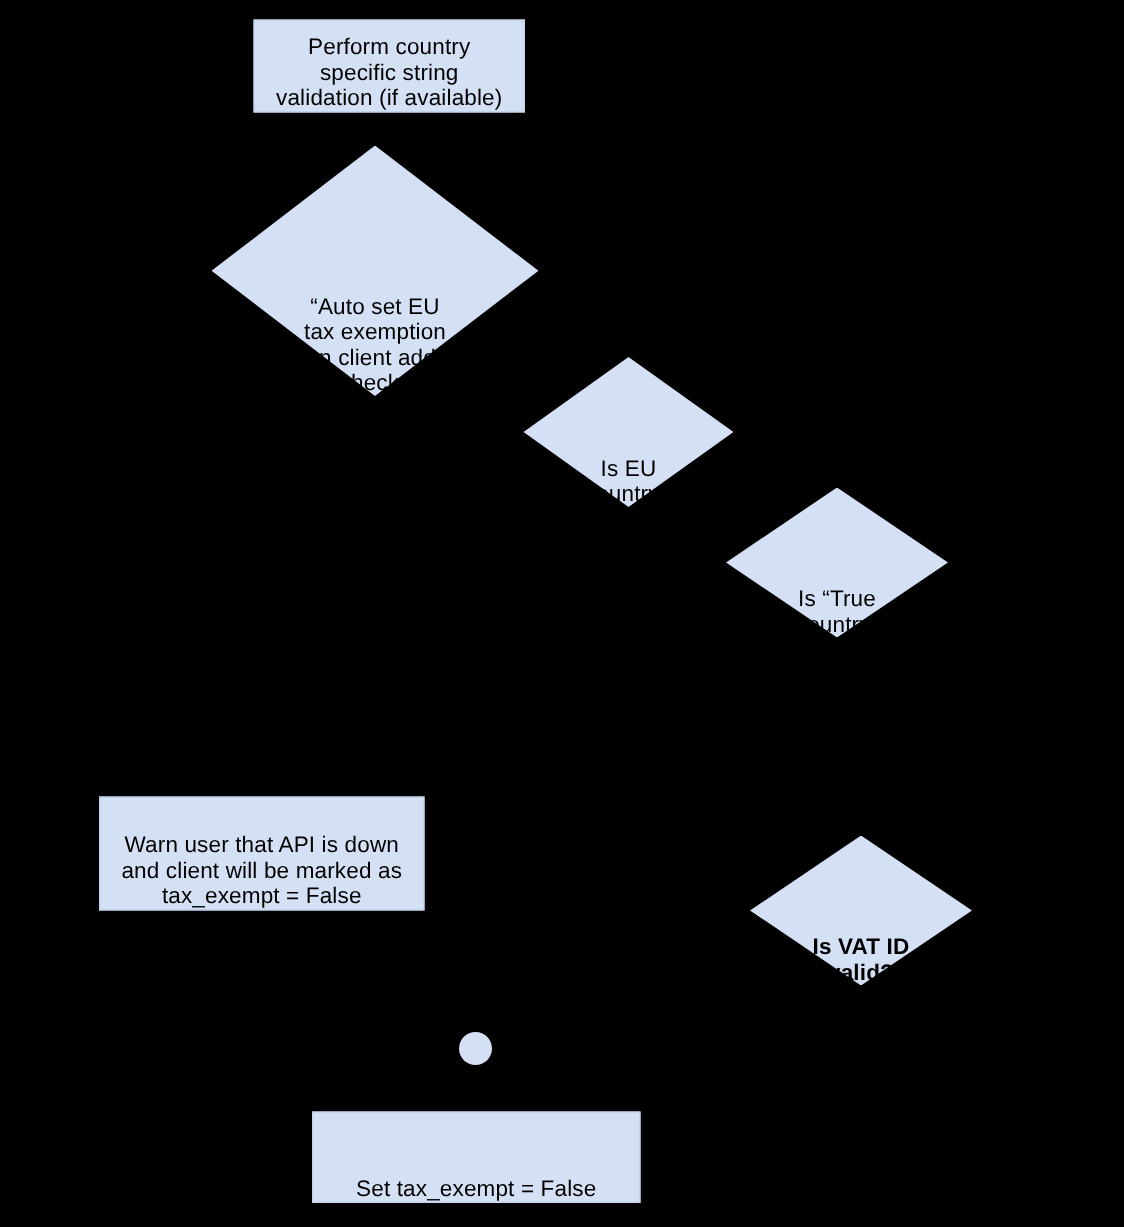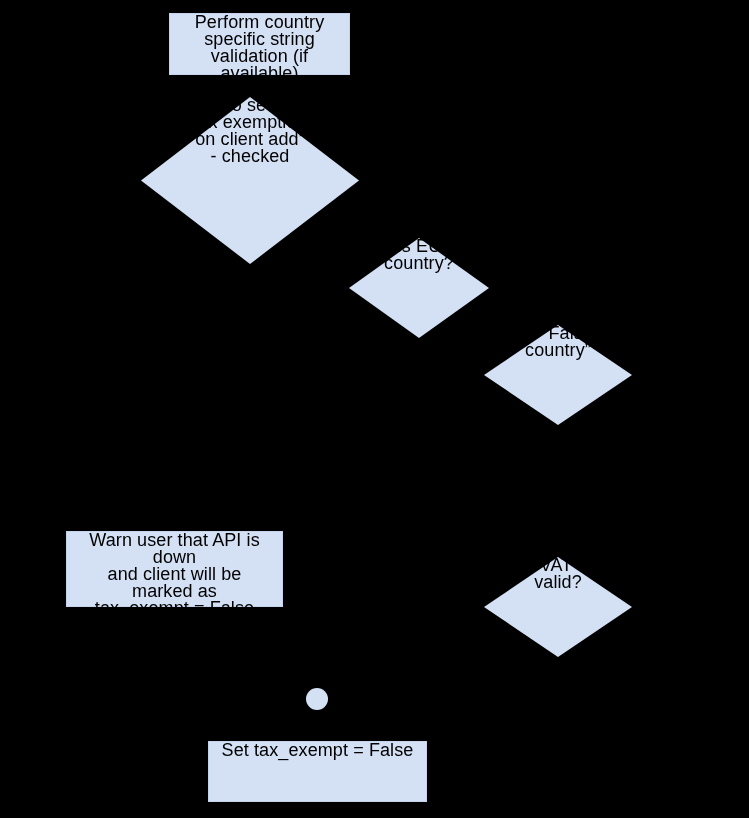--- a/index.html
+++ b/index.html
@@ -17,25 +17,25 @@
   #canvas {
     position: absolute;
     inset: 0;
     width: 749px;
     height: 818px;
   }
   .node {
     position: absolute;
     box-sizing: border-box;
     display: flex;
-    align-items: flex-start;
+    align-items: flex-end;
     justify-content: center;
     text-align: center;
     color: #000000;
-    font-size: 18px;
+    font-size: 15px;
     line-height: 17px;
     letter-spacing: 0.1px;
   }
   .process {
     background: #d4e1f5;
     border: 1px solid #c3d4ec;
   }
   .process .label {
     padding: 0 8px;
     white-space: pre-line;
@@ -61,21 +61,21 @@
     border-radius: 50%;
   }
 
   
   #n-validation   { left: 169px; top: 13px;  width: 181px; height: 62px; }
   #n-autoset      { left: 141px; top: 97px; width: 218px; height: 167px; }
   #n-iseu         { left: 349px; top: 238px; width: 140px; height: 100px; }
   #n-ishome       { left: 484px; top: 325px; width: 148px; height: 100px; }
   #n-isvies       { left: 344px; top: 408px; width: 148px; height: 100px; }
   #n-warn         { left: 66px;  top: 531px; width: 217px; height: 76px; }
-  #n-isvat        { left: 484px; top: 557px; width: 148px; height: 100px; }
+  #n-isvat        { left: 500px; top: 557px; width: 148px; height: 100px; font-weight: bold; }
   #n-dot          { left: 306px; top: 688px; width: 22px;  height: 22px; }
   #n-setfalse     { left: 208px; top: 741px; width: 219px; height: 61px; }
   #n-settrue      { left: 496px; top: 741px; width: 218px; height: 61px; }
 </style>
 </head>
 <body>
 
 <div id="canvas">
 
   <div class="node process" id="n-validation">
@@ -92,21 +92,21 @@
   </div>
 
   <div class="node decision" id="n-iseu">
     <span class="dshape"></span>
     <span class="label">Is EU
 country?</span>
   </div>
 
   <div class="node decision" id="n-ishome">
     <span class="dshape"></span>
-    <span class="label">Is “False
+    <span class="label">Is “True
 country”</span>
   </div>
 
 
   <div class="node process" id="n-warn">
     <span class="label">Warn user that API is down
 and client will be marked as
 tax_exempt = False</span>
   </div>
 

